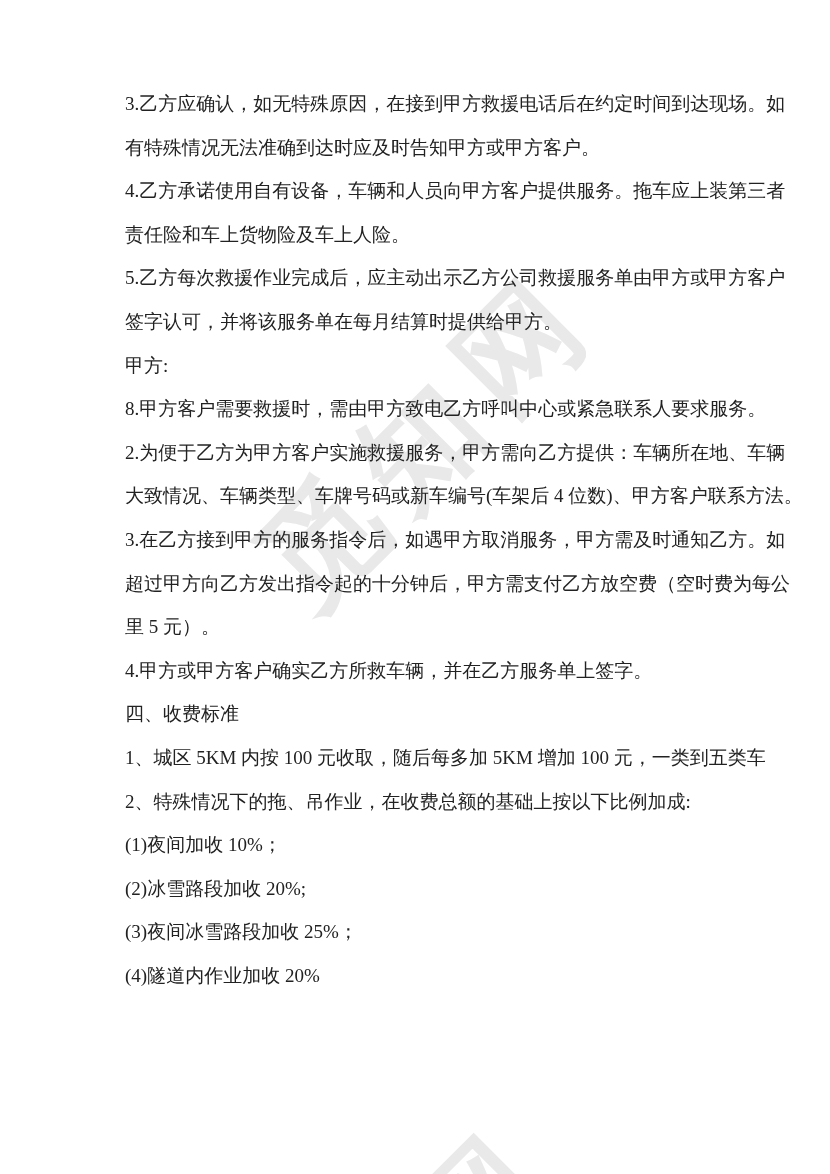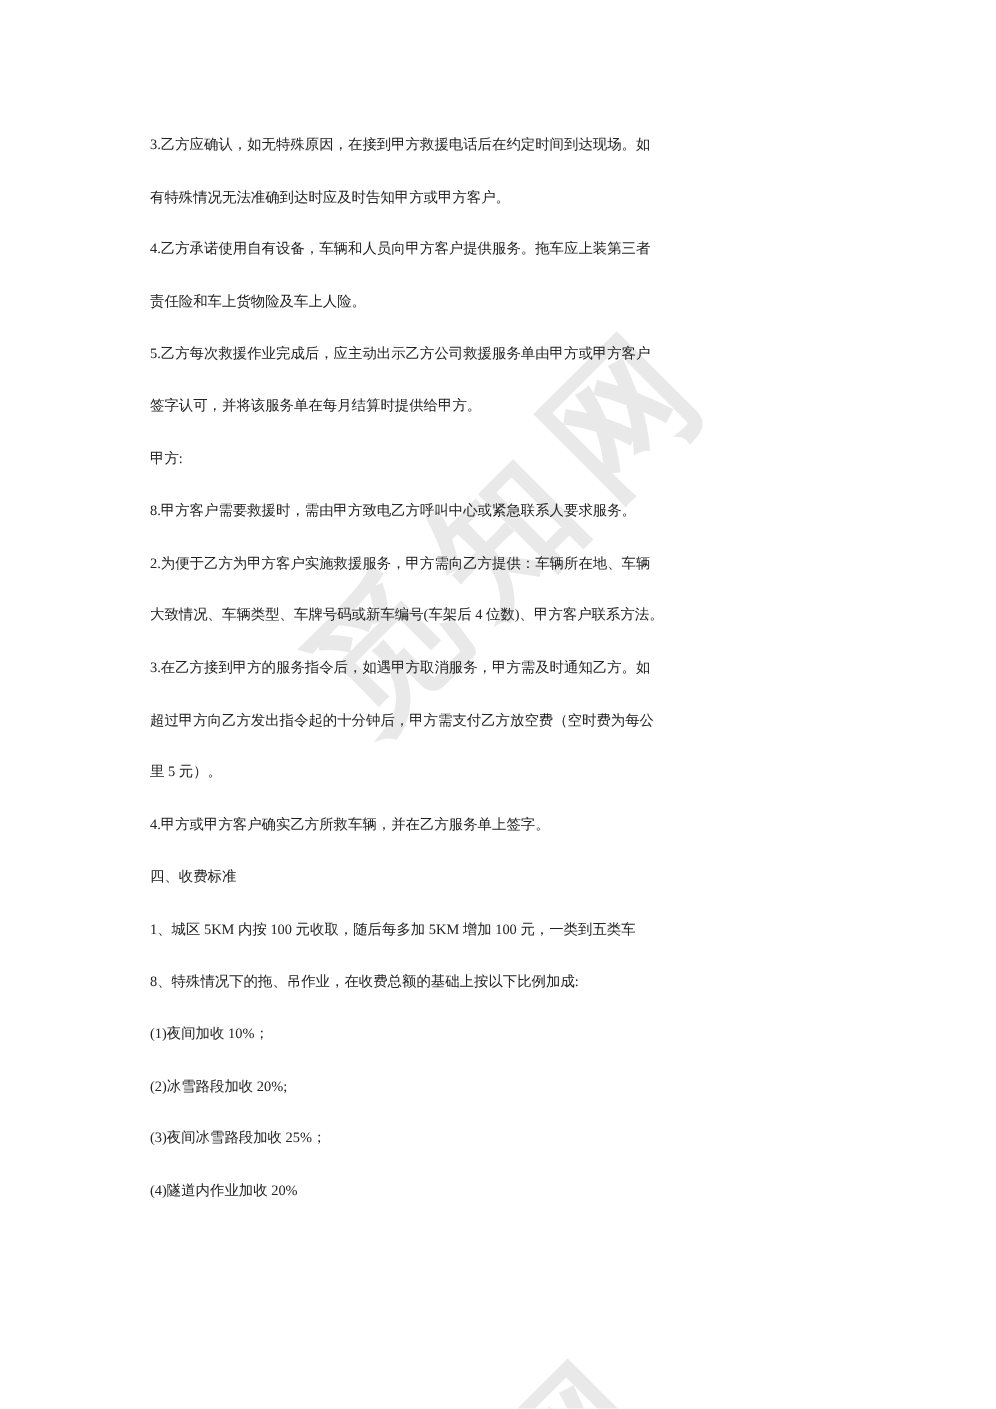--- a/index.html
+++ b/index.html
@@ -11,24 +11,24 @@
     position: relative;
     width: 830px;
     height: 1174px;
     background: #ffffff;
     overflow: hidden;
     font-family: "Liberation Serif", "DejaVu Serif", serif;
   }
   .content {
     position: absolute;
     left: 125px;
-    top: 99px;
+    top: 82px;
     width: 600px;
     color: #222222;
-    font-size: 12px;
+    font-size: 19px;
     line-height: 43.6px;
   }
   .line {
     white-space: pre;
   }
   .watermark {
     position: absolute;
     width: 400px;
     height: 120px;
     font-size: 118px;
@@ -68,19 +68,19 @@
       <div class="line">甲方:</div>
       <div class="line">8.甲方客户需要救援时，需由甲方致电乙方呼叫中心或紧急联系人要求服务。</div>
       <div class="line">2.为便于乙方为甲方客户实施救援服务，甲方需向乙方提供：车辆所在地、车辆</div>
       <div class="line">大致情况、车辆类型、车牌号码或新车编号(车架后 4 位数)、甲方客户联系方法。</div>
       <div class="line">3.在乙方接到甲方的服务指令后，如遇甲方取消服务，甲方需及时通知乙方。如</div>
       <div class="line">超过甲方向乙方发出指令起的十分钟后，甲方需支付乙方放空费（空时费为每公</div>
       <div class="line">里 5 元）。</div>
       <div class="line">4.甲方或甲方客户确实乙方所救车辆，并在乙方服务单上签字。</div>
       <div class="line">四、收费标准</div>
       <div class="line">1、城区 5KM 内按 100 元收取，随后每多加 5KM 增加 100 元，一类到五类车</div>
-      <div class="line">8、特殊情况下的拖、吊作业，在收费总额的基础上按以下比例加成:</div>
+      <div class="line">2、特殊情况下的拖、吊作业，在收费总额的基础上按以下比例加成:</div>
       <div class="line">(1)夜间加收 10%；</div>
       <div class="line">(2)冰雪路段加收 20%;</div>
       <div class="line">(3)夜间冰雪路段加收 25%；</div>
       <div class="line">(4)隧道内作业加收 20%</div>
     </div>
 </div>
 
 </body></html>

